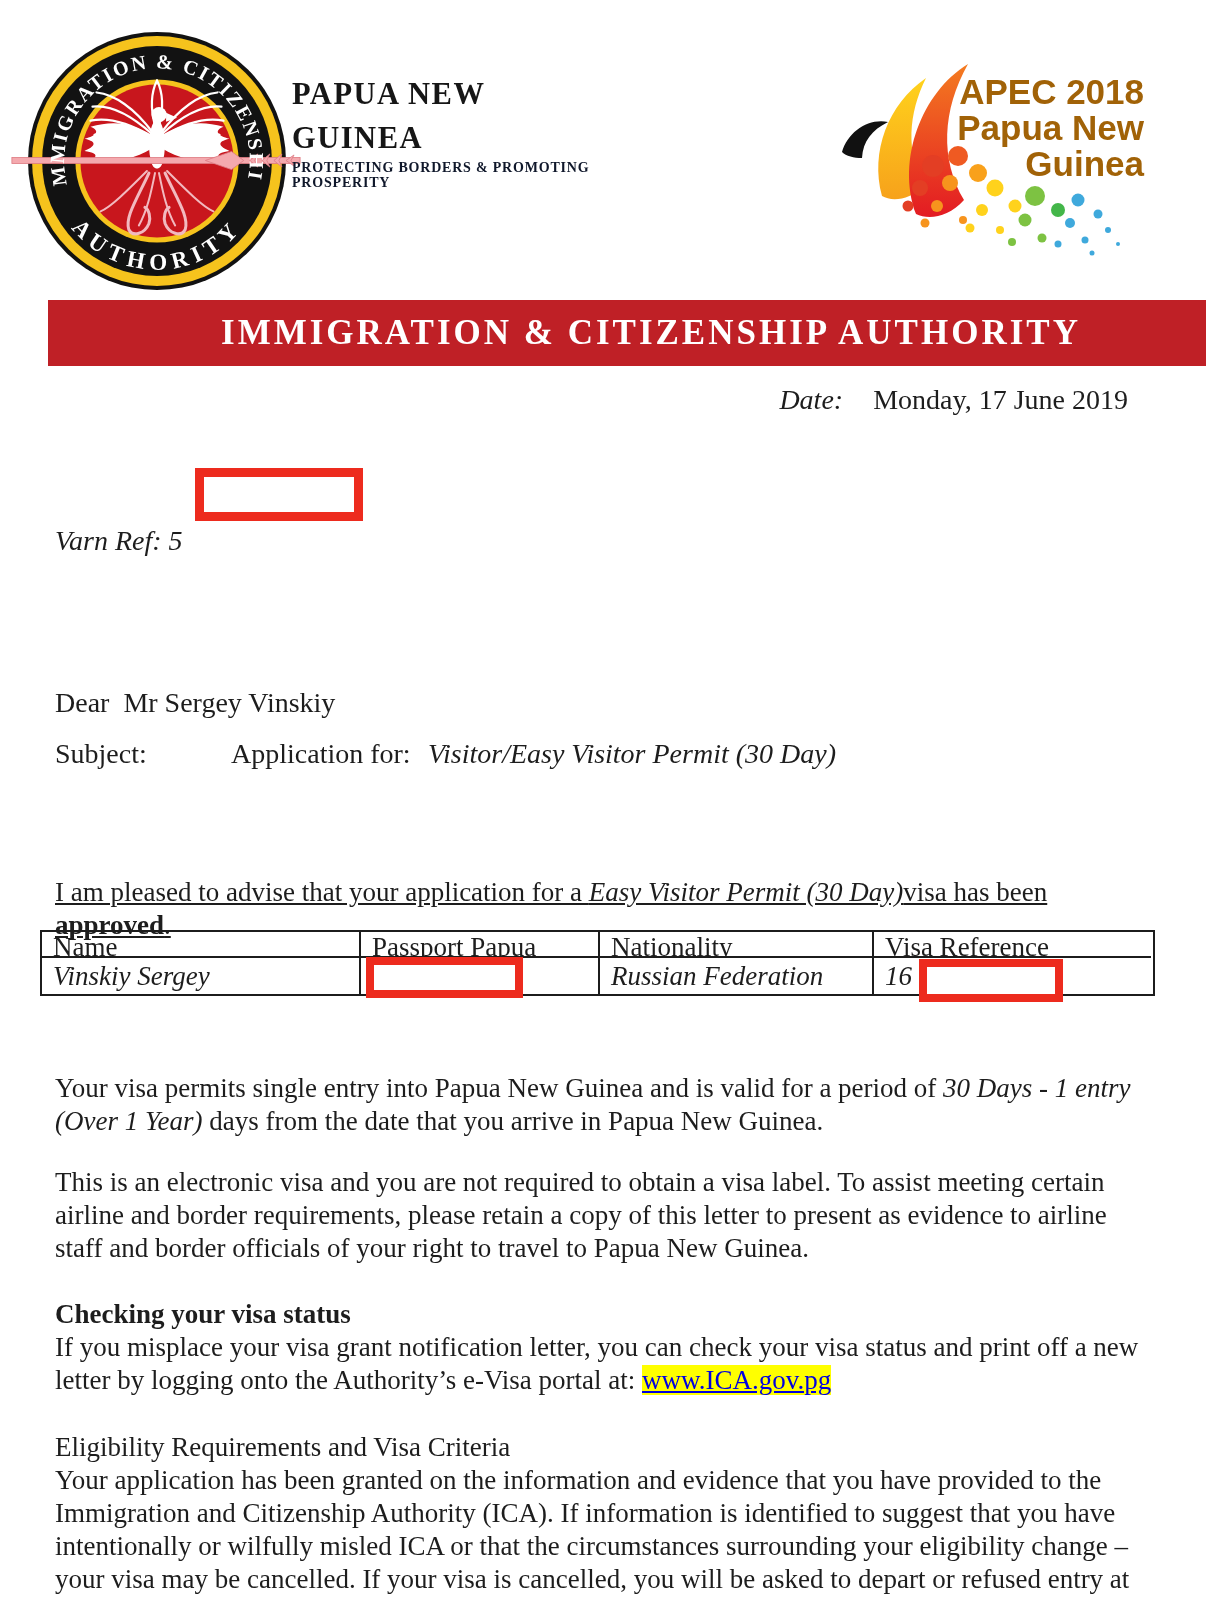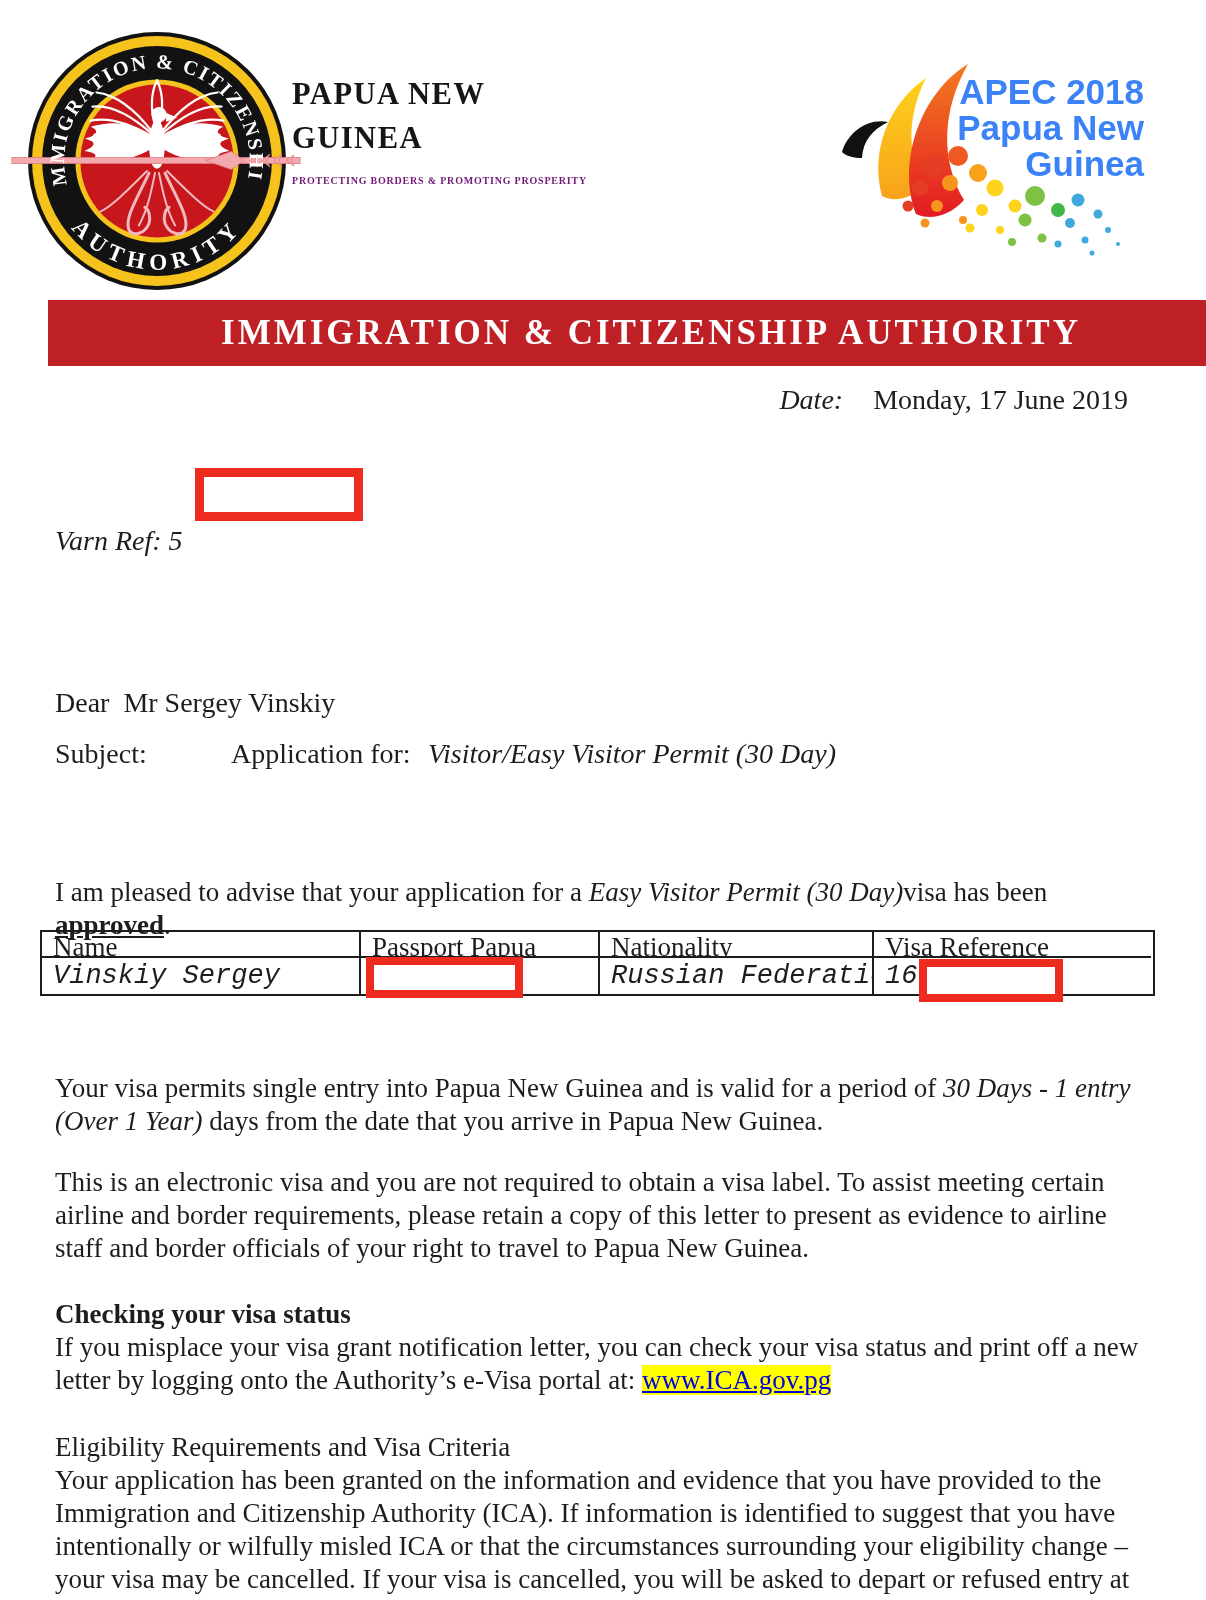--- a/index.html
+++ b/index.html
@@ -7,46 +7,46 @@
     position:relative;width:1206px;height:1600px;margin:0 auto;
     background:#ffffff;overflow:hidden;
     font-family:"Liberation Serif",serif;color:#1d1d1d;
   }
   
   .seal{position:absolute;left:26px;top:30px;width:262px;height:262px;}
   .seal svg{overflow:visible;}
   .wordmark{position:absolute;left:292px;top:70px;width:330px;}
   .wordmark .acronym{font-size:132px;line-height:132px;letter-spacing:3px;color:#161616;font-weight:400;}
   .wordmark .country{font-size:30.5px;line-height:44px;letter-spacing:1.5px;font-weight:bold;color:#161616;margin-top:2px;}
-  .wordmark .motto{font-size:10px;line-height:15px;letter-spacing:0.8px;font-weight:bold;color:#701a75;margin-top:13px;}
+  .wordmark .motto{font-size:14px;line-height:15px;letter-spacing:0.8px;font-weight:bold;color:#0f172a;margin-top:0;}
   .apec{position:absolute;left:830px;top:48px;width:320px;height:235px;}
   .apec svg{position:absolute;left:0;top:0;}
   .apec .apec-text{
     position:absolute;right:6px;top:26px;text-align:right;
     font-family:"Liberation Sans",sans-serif;font-weight:bold;
-    font-size:35px;line-height:36px;color:#3b82f6;
+    font-size:35px;line-height:36px;color:#a16207;
   }
   
   .banner{
     position:absolute;left:0;top:300px;width:1206px;height:66px;
     background:#bf2026;color:#fff;text-align:center;
     font-weight:bold;font-size:35px;line-height:66px;letter-spacing:3px;margin-left:48px;
   }
   
   .line,.para,.heading{position:absolute;font-size:27px;line-height:33px;margin-top:40px;}
   .para{left:55px;width:1100px;}
   .date-row{position:absolute;top:383px;right:78px;font-size:28px;line-height:33px;}
   .date-row .lbl{font-style:italic;margin-right:30px;}
   .ref-line{left:55px;top:484px;font-style:italic;font-size:28px;}
   .salutation{left:55px;top:646px;font-size:28px;white-space:pre-wrap;}
   .subject-row{position:absolute;top:738px;left:0;width:1054px;height:34px;font-size:28px;}
   .subject-row .s1{position:absolute;left:55px;}
   .subject-row .s2{position:absolute;left:231px;}
   .subject-row .s3{position:absolute;left:428px;font-style:italic;}
-  .p-approval{top:836px;}
+  .p-approval{top:836px;text-decoration:underline;}
   .p-validity{top:1032px;}
   .p-evisa{top:1126px;}
   .h-status{left:55px;top:1258px;font-weight:bold;}
   .p-status{top:1291px;}
   .h-elig{left:55px;top:1391px;}
   .p-elig{top:1424px;}
   .i{font-style:italic;}
   .bu{font-weight:bold;text-decoration:underline;}
   a.seg-link{color:#0000e0;text-decoration:underline;background:#ffff00;cursor:pointer;}
   
@@ -55,21 +55,21 @@
     border:2px solid #1c1c1c;box-sizing:border-box;
     display:grid;grid-template-columns:319px 239px 274px 277px;
     font-size:27px;
   }
   .doc-table .cell{
     box-sizing:border-box;padding:0 0 0 11px;overflow:hidden;white-space:nowrap;
     border-right:2px solid #1c1c1c;
   }
   .doc-table .cell:nth-child(4n){border-right:none;}
   .doc-table .hcell{height:26px;line-height:30px;border-bottom:2px solid #1c1c1c;}
-  .doc-table .dcell{height:36px;line-height:36px;font-style:italic;font-family:Liberation Mono, monospace;}
+  .doc-table .dcell{height:36px;line-height:36px;font-style:italic;}
   
   .redact{position:absolute;background:#fff;box-sizing:border-box;border:8px solid #ed2b1e;}
   .redact-ref{left:195px;top:468px;width:168px;height:53px;border-width:9px;}
   .redact-passport{left:366px;top:957px;width:157px;height:41px;}
   .redact-visa{left:919px;top:959px;width:144px;height:43px;}
 </style>
 </head>
 <body>
 
 <div class="page">

